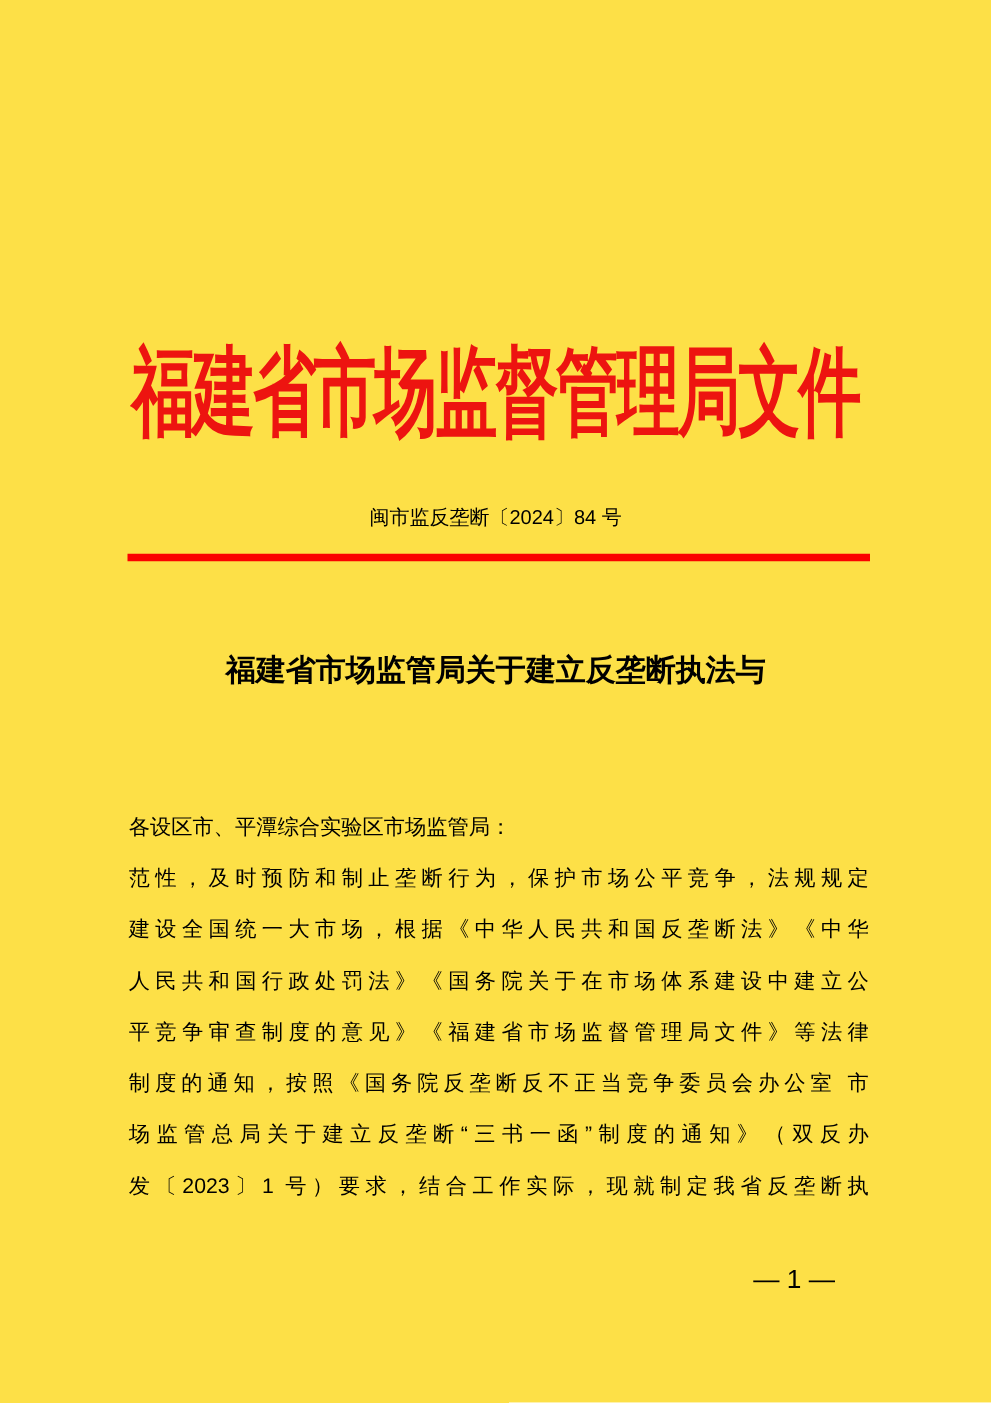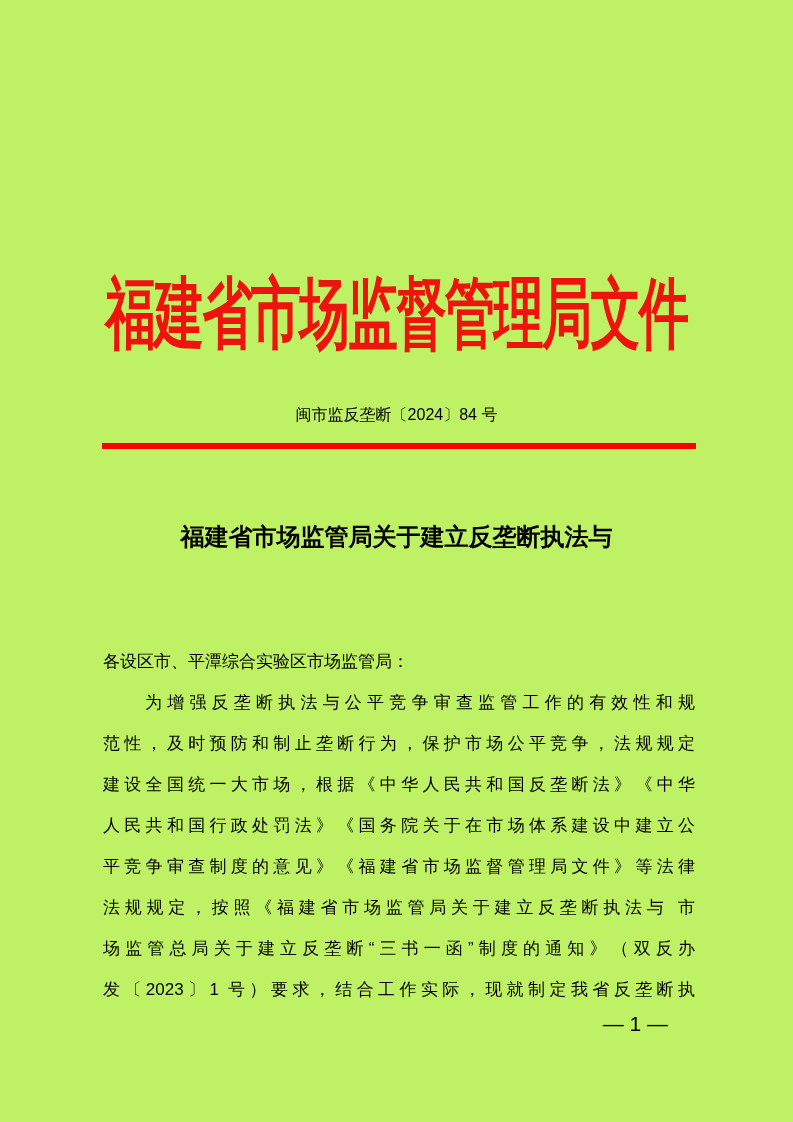--- a/index.html
+++ b/index.html
@@ -4,21 +4,21 @@
 <style>
   html, body {
     margin: 0;
     padding: 0;
     background: #ffffff;
   }
   .page {
     position: relative;
     width: 793px;
     height: 1122px;
-    background: #bef264;
+    background: #fde047;
     overflow: hidden;
     font-family: "Liberation Sans", sans-serif;
     color: #000000;
   }
 
   
   .letterhead {
     position: absolute;
     top: 276px;
     left: 0;
@@ -123,25 +123,24 @@
   <div class="doc-number">闽市监反垄断〔2024〕84 号</div>
 
   <div class="red-rule"></div>
 
   <div class="doc-title">
     <div>福建省市场监管局关于建立反垄断执法与</div>
   </div>
 
   <div class="body-block">
     <div class="body-line">各设区市、平潭综合实验区市场监管局：</div>
-    <div class="body-line indent justify">为增强反垄断执法与公平竞争审查监管工作的有效性和规</div>
     <div class="body-line justify">范性，及时预防和制止垄断行为，保护市场公平竞争，法规规定</div>
     <div class="body-line justify">建设全国统一大市场，根据《中华人民共和国反垄断法》《中华</div>
     <div class="body-line justify">人民共和国行政处罚法》《国务院关于在市场体系建设中建立公</div>
     <div class="body-line justify">平竞争审查制度的意见》《福建省市场监督管理局文件》等法律</div>
-    <div class="body-line justify">法规规定，按照《福建省市场监管局关于建立反垄断执法与 市</div>
+    <div class="body-line justify">制度的通知，按照《国务院反垄断反不正当竞争委员会办公室 市</div>
     <div class="body-line justify">场监管总局关于建立反垄断“三书一函”制度的通知》（双反办</div>
     <div class="body-line justify">发〔2023〕1 号）要求，结合工作实际，现就制定我省反垄断执</div>
   </div>
 
   <div class="page-number">— 1 —</div>
 
 </div>
 
 </body></html>

